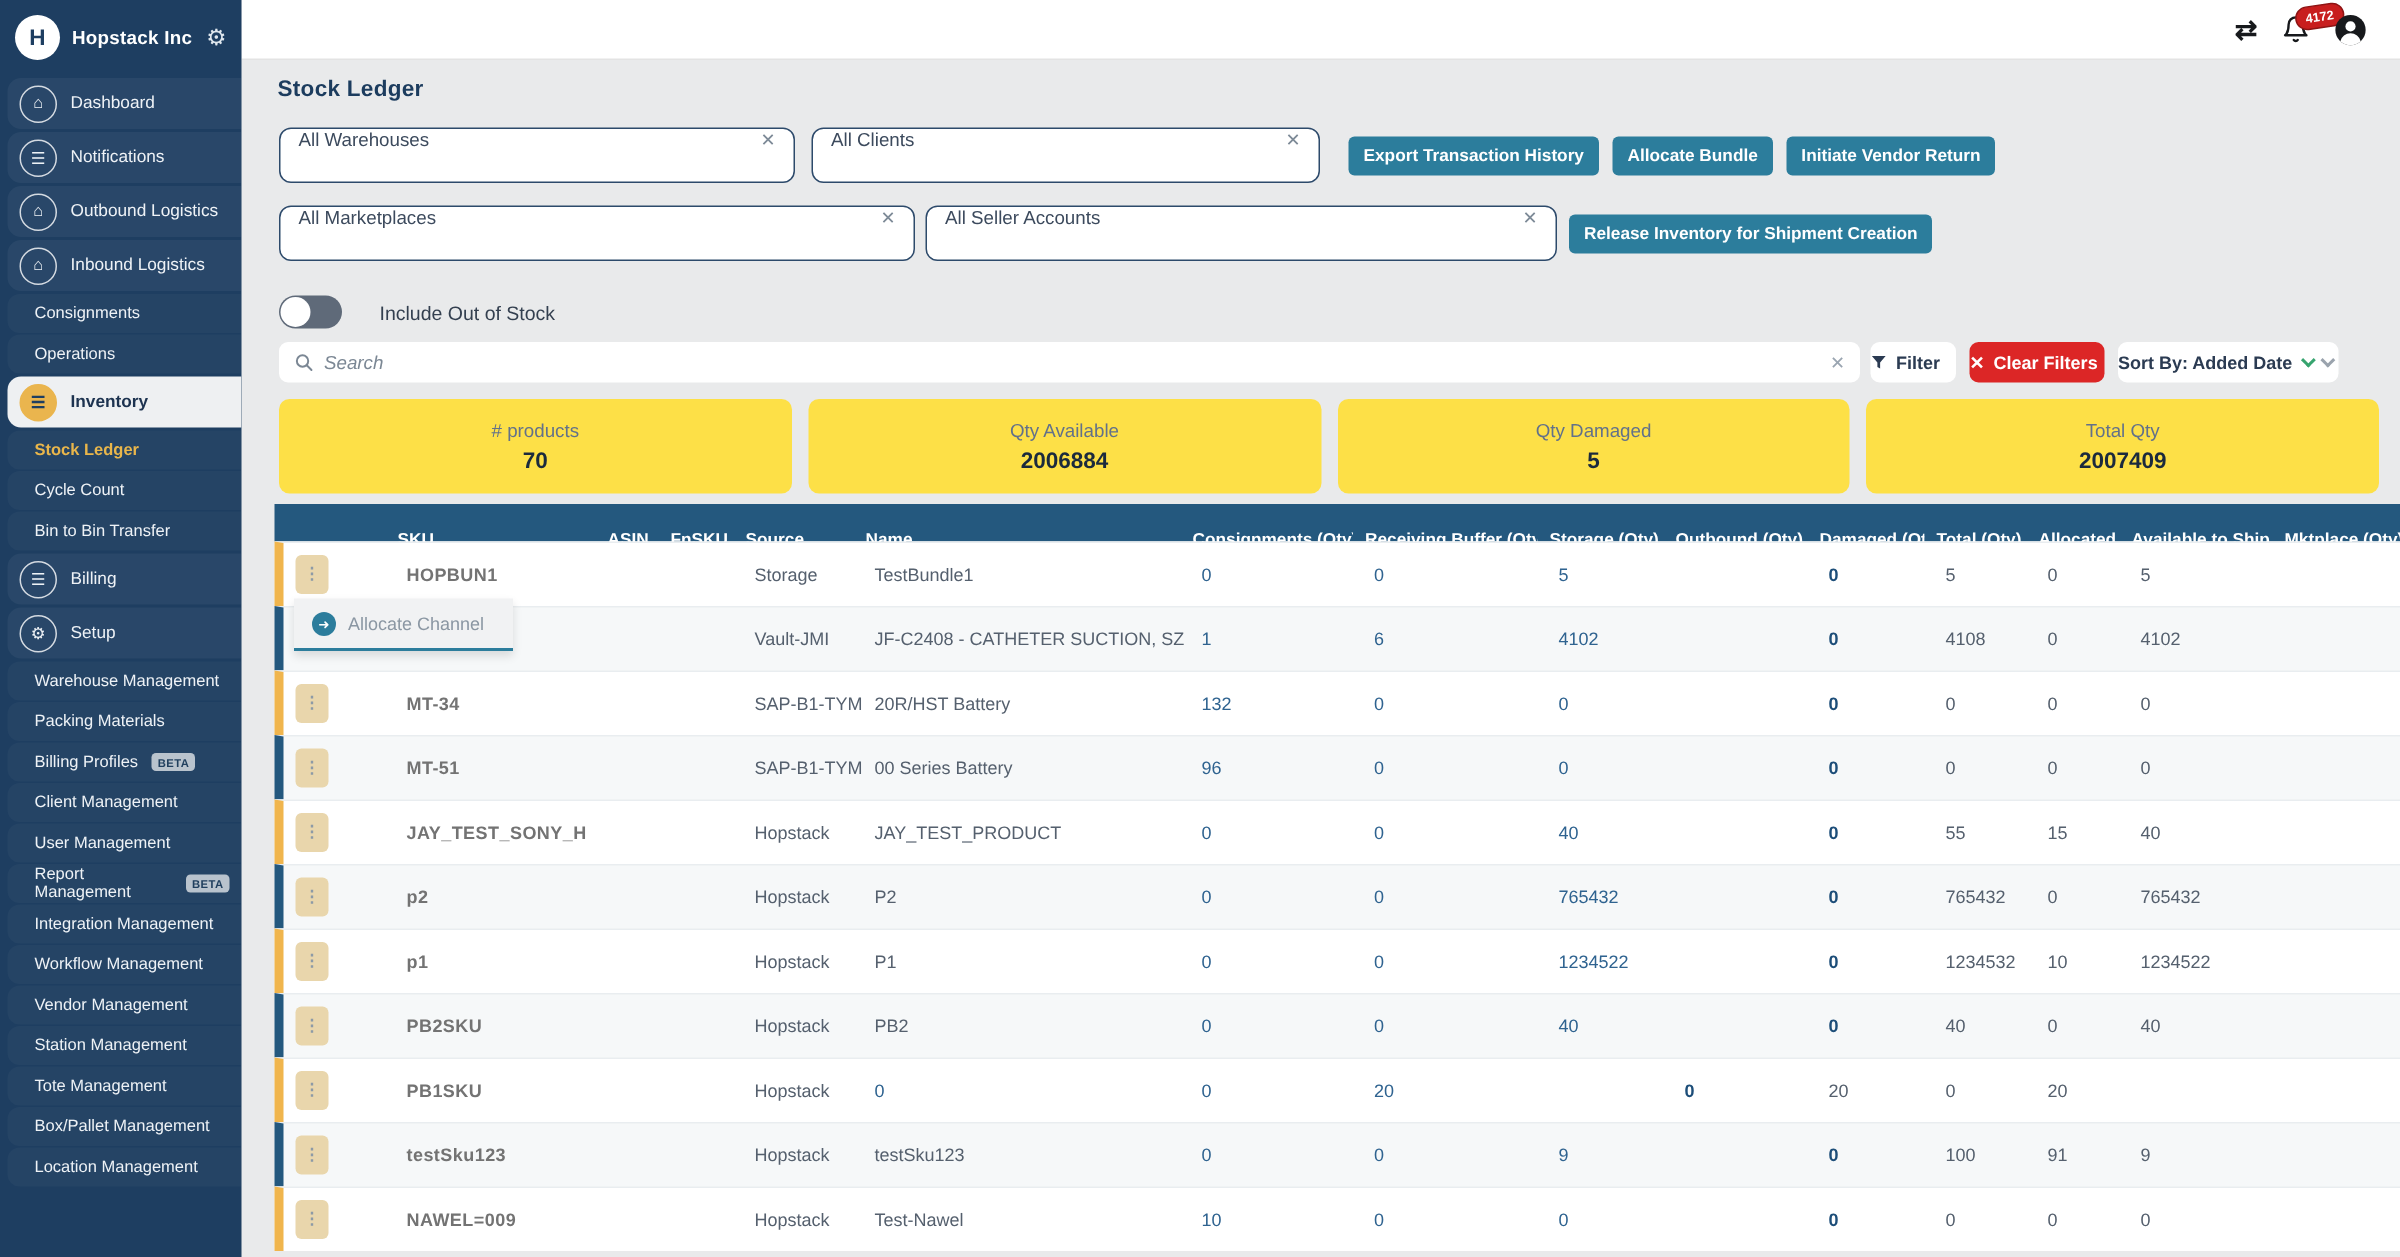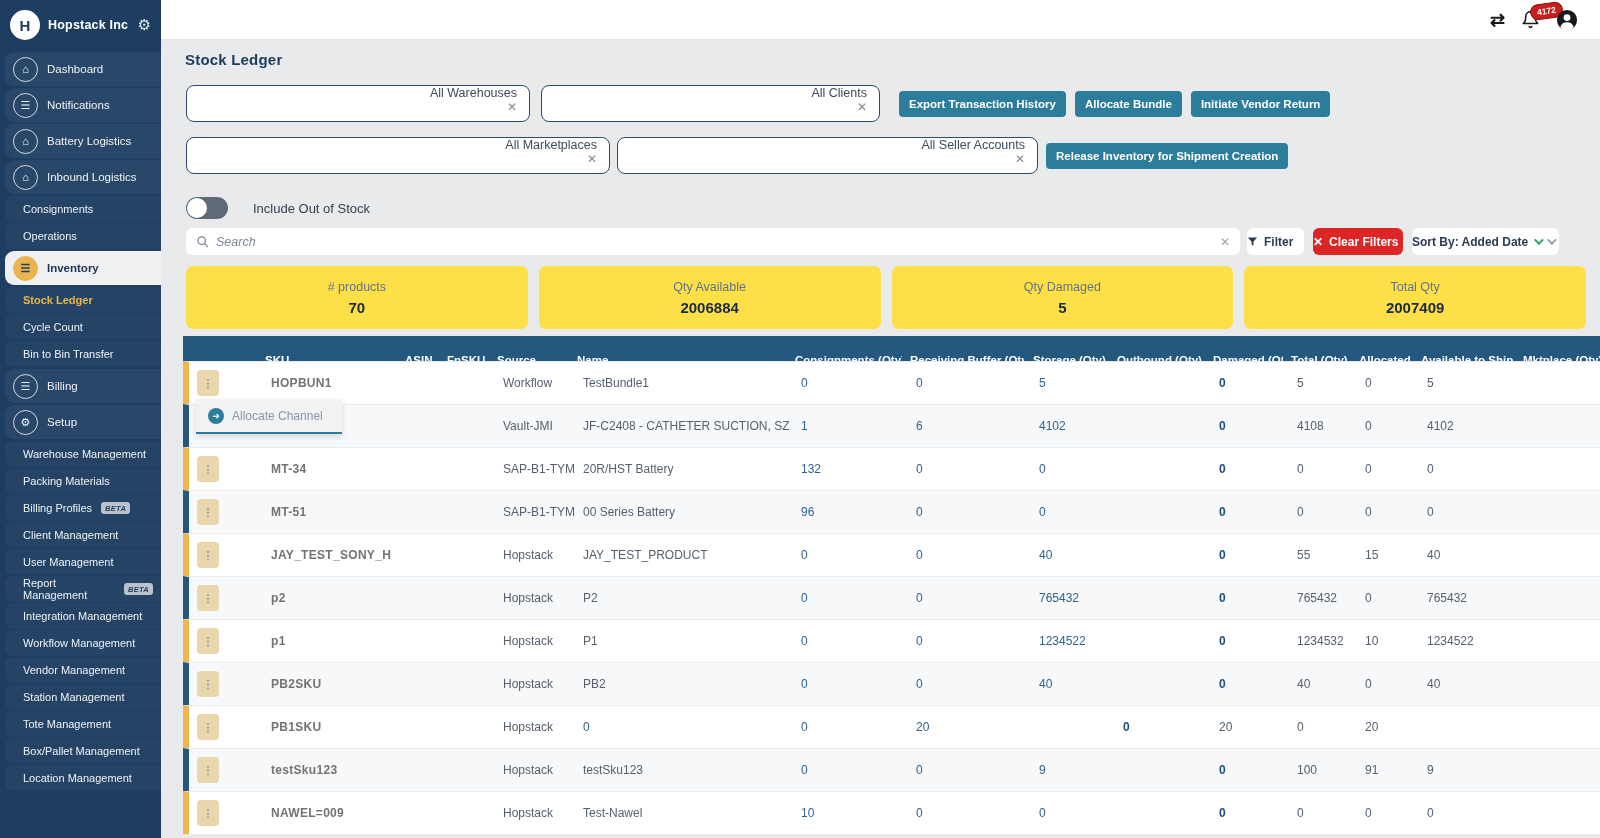--- a/index.html
+++ b/index.html
@@ -13,33 +13,33 @@
   .brand-name { color:#fff; font-size:12.5px; font-weight:bold; flex:1; letter-spacing:.2px; }
   .brand-gear { color:#dfe7ee; font-size:15px; cursor:pointer; }
   .nav { height:786px; overflow:hidden; }
   .nav-item { display:flex; align-items:center; gap:9px; color:#eef2f6; cursor:pointer; }
   .nav-main { height:34px; margin:2px 0 2px 5px; padding:0 8px; background:rgba(255,255,255,0.05); border-radius:9px 0 0 9px; font-size:11.5px; font-weight:500; }
   .nav-sub { height:26px; margin:1px 0 1px 5px; padding:0 8px 0 18px; background:rgba(255,255,255,0.03); border-radius:8px 0 0 8px; font-size:11px; }
   .nav-icon { width:25px; height:25px; border-radius:50%; border:1.3px solid rgba(255,255,255,.8); display:flex; align-items:center; justify-content:center; font-size:11px; flex:0 0 auto; }
   .nav-main.active { background:#eef0f2; color:#1d3350; font-weight:bold; }
   .nav-main.active .nav-icon { background:#eab54e; border-color:#eab54e; color:#1e3e61; }
   .nav-sub.active { color:#e9b64b; font-weight:bold; }
-  .beta-badge { background:#b9c3cd; color:#21405f; font-size:7.5px; font-weight:bold; padding:1.5px 4px; border-radius:3px; letter-spacing:.3px;font-style:italic; }
+  .beta-badge { background:#b9c3cd; color:#21405f; font-size:7.5px; font-weight:bold; padding:1.5px 4px; border-radius:3px; letter-spacing:.3px; }
 
   
   .topbar { position:absolute; left:161px; top:0; width:1439px; height:40px; background:#fff; border-bottom:1px solid #e3e3e3; display:flex; align-items:center; justify-content:flex-end; gap:16px; padding-right:22px; }
   .tb-icon { position:relative; cursor:pointer; display:flex; align-items:center; }
   .swap-glyph { font-size:18px; color:#17191c; font-weight:bold; }
   .badge { position:absolute; top:-7px; left:9px; background:#c81e1e; color:#fff; font-size:8.5px; font-weight:bold; padding:2px 6px; border-radius:9px; transform:rotate(-8deg); border:1px solid #8e1414; }
 
   
   .main { position:absolute; left:161px; top:40px; width:1439px; height:798px; }
   .page-title { position:absolute; left:24px; top:11px; font-size:15px; font-weight:bold; color:#1c3c5e; letter-spacing:.2px; }
 
-  .combo { position:absolute; height:37px; background:#fff; border:1.5px solid #2d4a6b; border-radius:8px; display:flex; align-items:flex-end; padding:0 12px; font-size:12.5px; color:#3c4a5d; cursor:pointer;flex-direction:column; }
+  .combo { position:absolute; height:37px; background:#fff; border:1.5px solid #2d4a6b; border-radius:8px; display:flex; align-items:flex-start; padding:0 12px; font-size:12.5px; color:#3c4a5d; cursor:pointer; }
   .combo .x { margin-left:auto; color:#7d8a97; font-size:12px; }
   .teal-btn { background:#2c7d9c; color:#fff; border:none; border-radius:4px; font-family:inherit; font-size:11.5px; font-weight:bold; padding:7px 10px; cursor:pointer; white-space:nowrap; }
   .btn-row1 { position:absolute; left:738px; top:51px; display:flex; gap:9px; }
   .btn-row2 { position:absolute; left:885px; top:103px; display:flex; }
 
   .toggle-wrap { position:absolute; left:25px; top:157px; display:flex; align-items:center; gap:25px; }
   .toggle { width:42px; height:22px; background:#5f6a79; border-radius:11px; position:relative; cursor:pointer; }
   .toggle .knob { position:absolute; left:1px; top:1px; width:20px; height:20px; background:#fff; border-radius:50%; }
   .toggle-label { font-size:13px; color:#333f4f; font-weight:500; }
 
@@ -92,21 +92,21 @@
       <div class="nav-item nav-main">
         <span class="nav-icon">⌂</span>
         <span>Dashboard</span>
       </div>
       <div class="nav-item nav-main">
         <span class="nav-icon">☰</span>
         <span>Notifications</span>
       </div>
       <div class="nav-item nav-main">
         <span class="nav-icon">⌂</span>
-        <span>Battery Logistics</span>
+        <span>Outbound Logistics</span>
       </div>
       <div class="nav-item nav-main">
         <span class="nav-icon">⌂</span>
         <span>Inbound Logistics</span>
       </div>
       <div class="nav-item nav-sub">
         <span>Consignments</span>
       </div>
       <div class="nav-item nav-sub">
         <span>Operations</span>
@@ -297,21 +297,21 @@
         <div class="hc">Mktplace (Qty)</div>
       </div>
     <div id="table-body" style="position:relative;">
         <div class="tgrid trow stripe-gold">
           <div class="tc">
             <button class="dots-btn">⋮</button>
           </div>
           <div class="tc link">HOPBUN1</div>
           <div class="tc"></div>
           <div class="tc"></div>
-          <div class="tc">Workflow</div>
+          <div class="tc">Storage</div>
           <div class="tc">TestBundle1</div>
           <div class="tc numlink">0</div>
           <div class="tc numlink">0</div>
           <div class="tc numlink">5</div>
           <div class="tc"></div>
           <div class="tc boldnum">0</div>
           <div class="tc">5</div>
           <div class="tc">0</div>
           <div class="tc">5</div>
           <div class="tc"></div>

